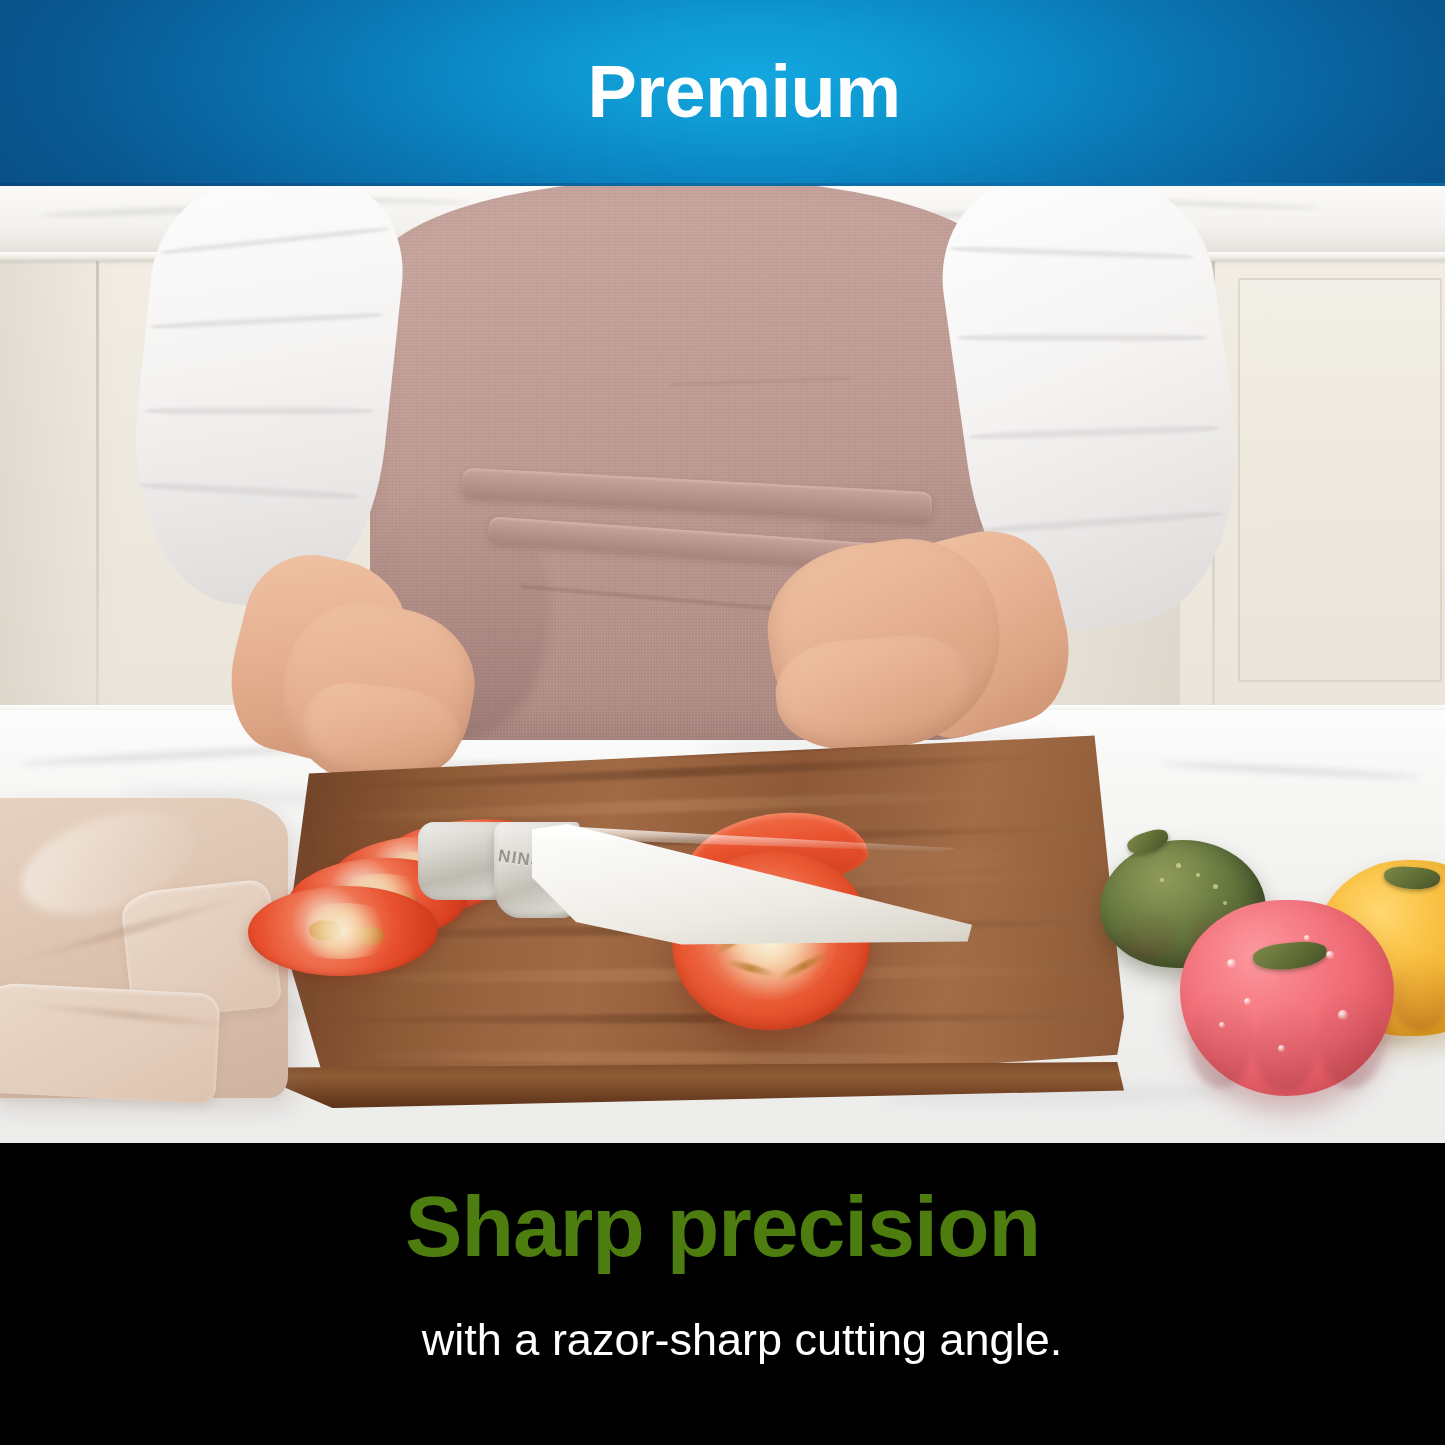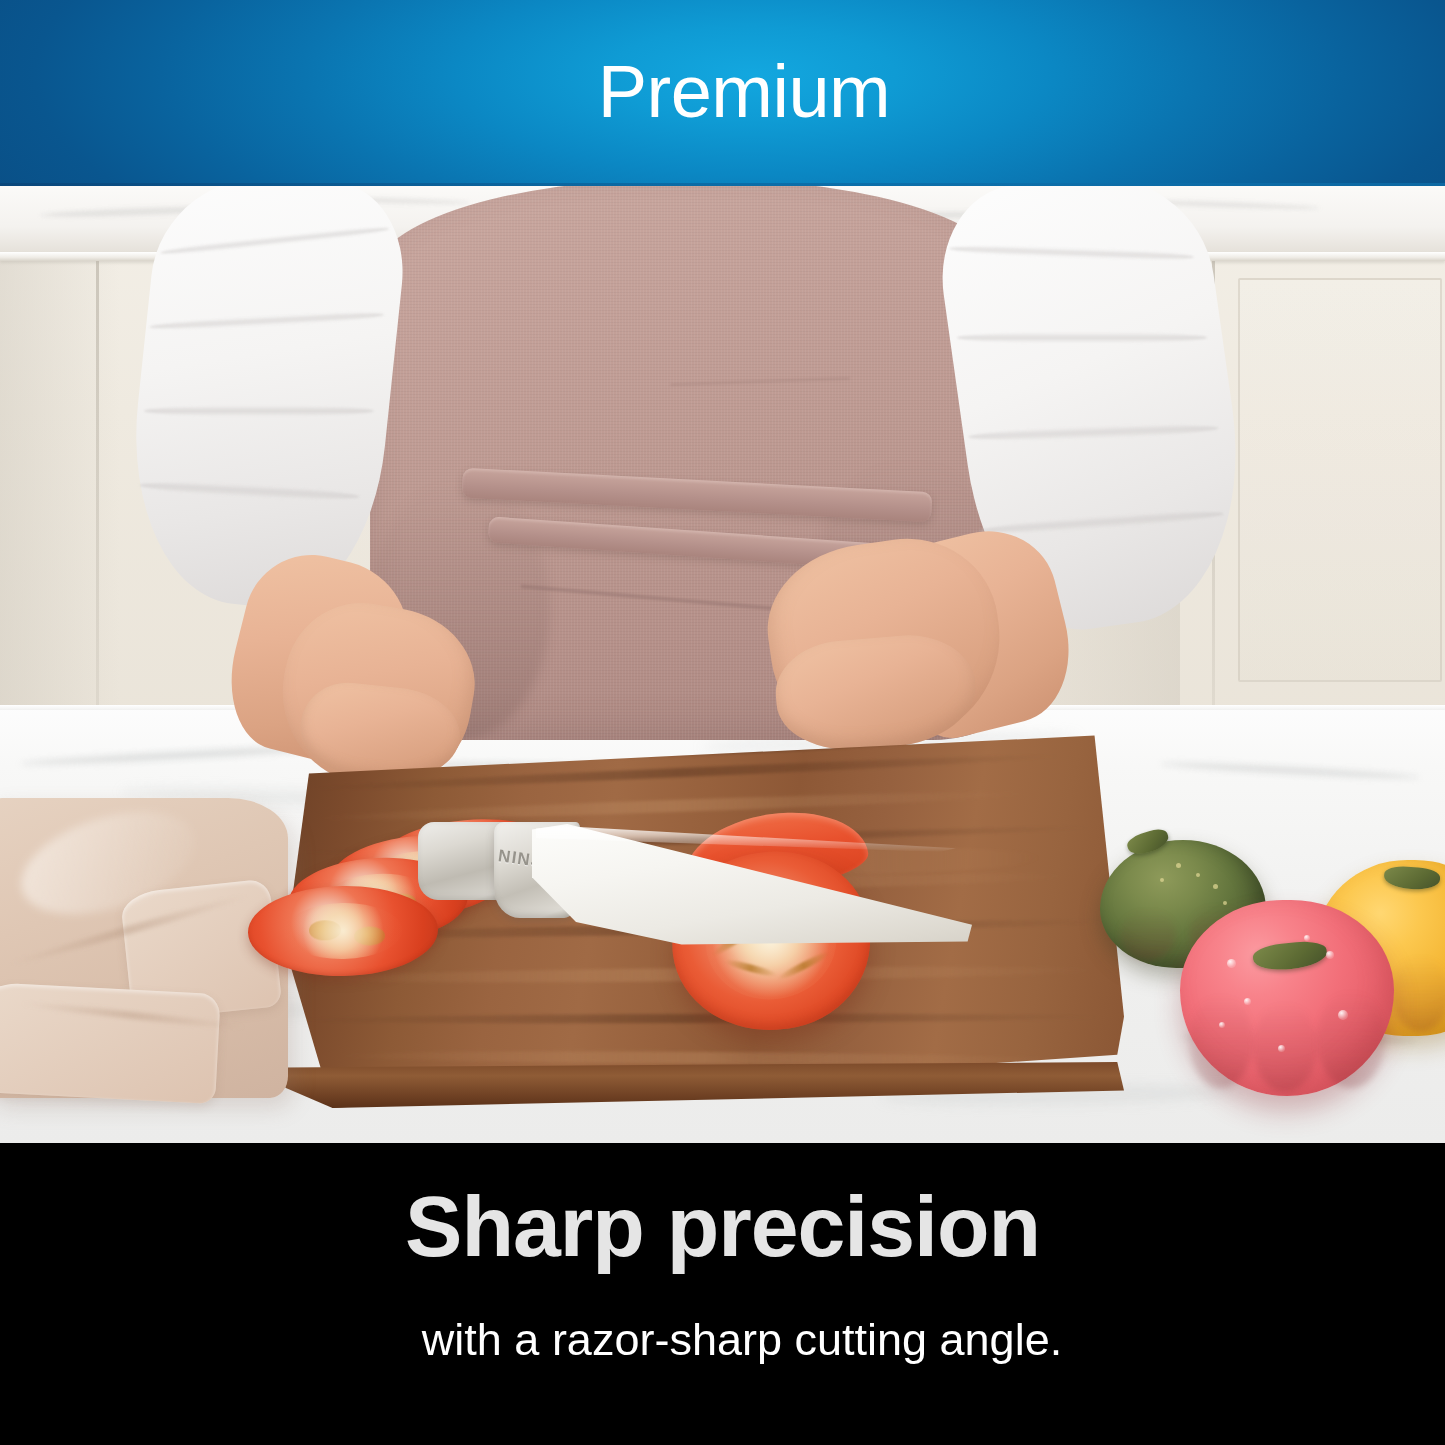--- a/index.html
+++ b/index.html
@@ -45,21 +45,21 @@
     opacity: .55;
   }
   .header-title {
     position: absolute;
     left: 0; right: 0;
     top: 50%;
     transform: translateY(-52%);
     text-align: center;
     color: #ffffff;
     font-size: 74px;
-    font-weight: 400;
+    font-weight: 700;
     letter-spacing: -0.5px;
     line-height: 1;
     margin-left: 43px;
   }
 
   
   .photo {
     position: absolute;
     left: 0; top: 186px;
     width: 1445px;
@@ -406,21 +406,21 @@
     position: absolute;
     left: 0; top: 1143px;
     width: 1445px;
     height: 302px;
     background: #000000;
   }
   .caption-title {
     position: absolute;
     left: 0; right: 0; top: 40px;
     text-align: center;
-    color: #e5e5e5;
+    color: #4d7c0f;
     font-size: 86px;
     font-weight: 700;
     letter-spacing: -1px;
     line-height: 1;
   }
   .caption-sub {
     position: absolute;
     left: 0; right: 0; top: 168px;
     text-align: center;
     color: #ffffff;

